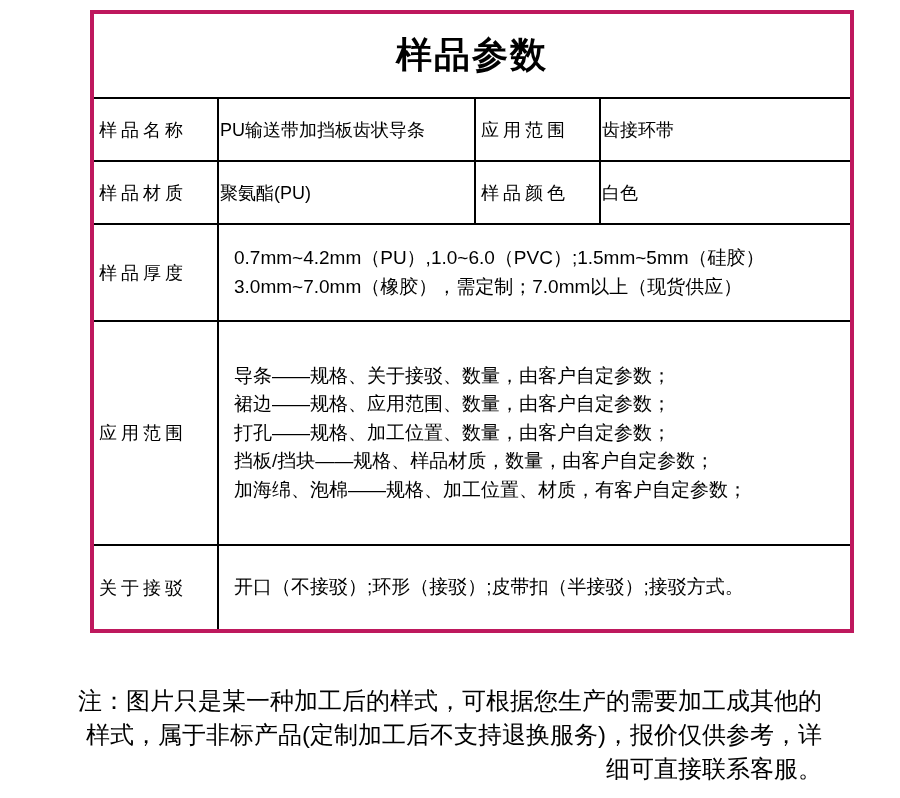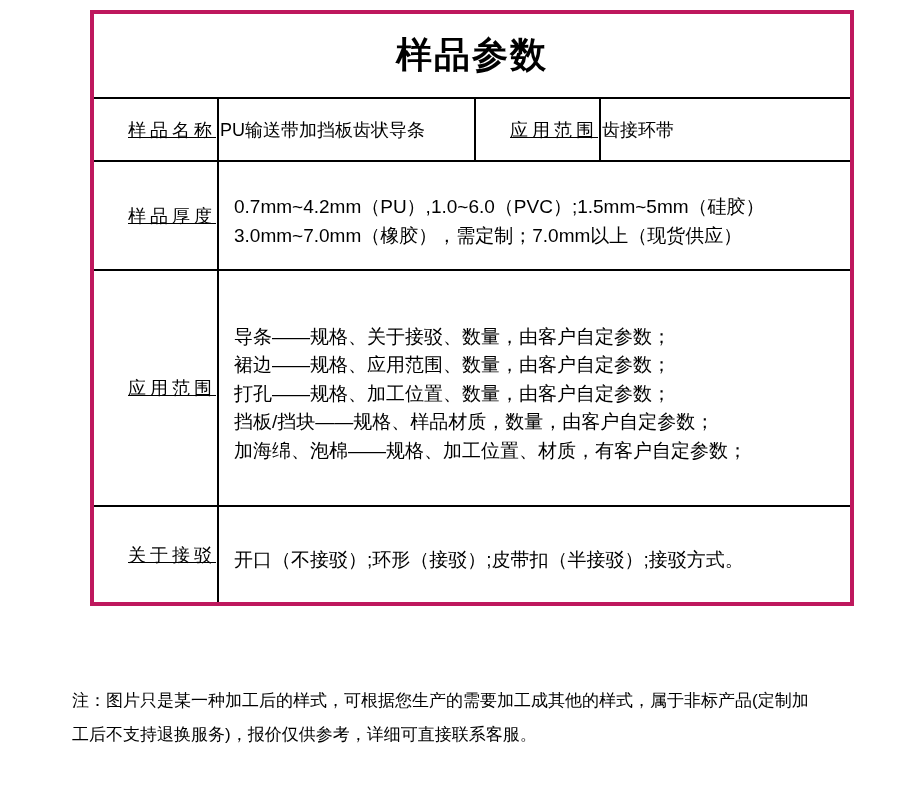--- a/index.html
+++ b/index.html
@@ -34,47 +34,46 @@
   }
   td.title-cell {
     height: 81px;
     text-align: center;
     font-size: 36px;
     font-weight: 700;
     letter-spacing: 2px;
   }
   td.label-cell {
     background: #e8e8e8;
-    text-align: right;
+    text-align: left;
     font-size: 18px;
     letter-spacing: 4px;
     text-indent: 4px;
-    text-decoration: underline;
   }
   td.center-cell {
     font-size: 18px;
   }
   td.text-cell {
     font-size: 19px;
     line-height: 28.5px;
-    padding: 20px 12px 8px 15px;
+    padding: 8px 12px 8px 15px;
     text-align: left;
   }
   tr.row-short  td { height: 59px; }
   tr.row-mid    td { height: 79px; }
   tr.row-tall   td { height: 206px; }
   tr.row-last   td { height: 67px; }
   .note {
     position: absolute;
     left: 72px;
     top: 684px;
     width: 750px;
-    font-size: 17px;
+    font-size: 24px;
     line-height: 34px;
-    text-align: left;
+    text-align: right;
   }
 </style>
 </head>
 <body>
 
 <div class="page">
 
   <table class="spec-table">
     <colgroup>
       <col style="width:126px">
@@ -88,20 +87,26 @@
       <td class="title-cell" colspan="4">样品参数</td>
     </tr>
 
     <tr class="row-short">
       <td class="label-cell">样品名称</td>
       <td class="center-cell">PU输送带加挡板齿状导条</td>
       <td class="label-cell">应用范围</td>
       <td class="center-cell">齿接环带</td>
     </tr>
 
+    <tr class="row-short">
+      <td class="label-cell">样品材质</td>
+      <td class="center-cell">聚氨酯(PU)</td>
+      <td class="label-cell">样品颜色</td>
+      <td class="center-cell">白色</td>
+    </tr>
 
     <tr class="row-mid">
       <td class="label-cell">样品厚度</td>
       <td class="text-cell" colspan="3">
         <div>0.7mm~4.2mm（PU）,1.0~6.0（PVC）;1.5mm~5mm（硅胶）</div>
         <div>3.0mm~7.0mm（橡胶），需定制；7.0mm以上（现货供应）</div>
       </td>
     </tr>
 
 

